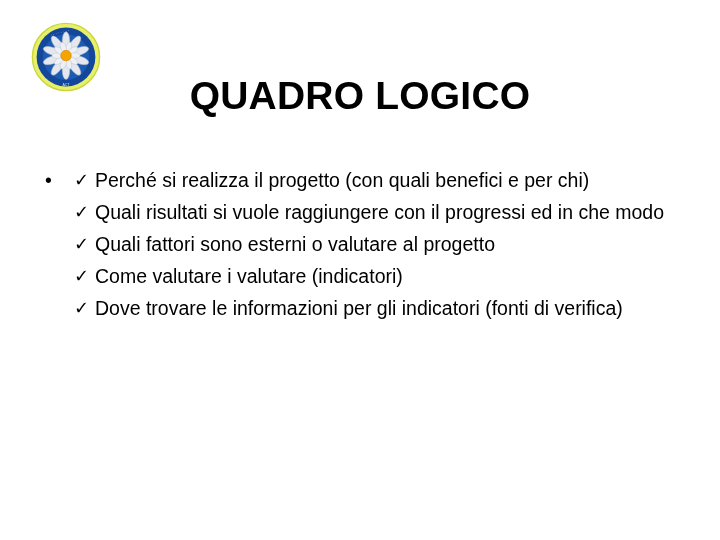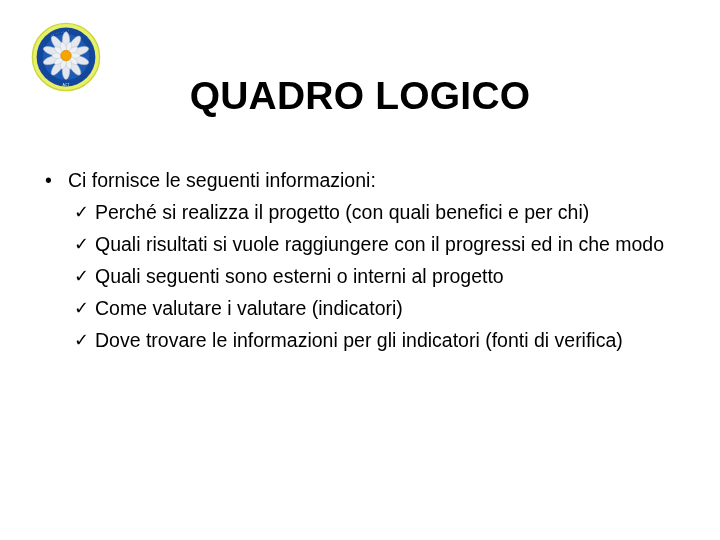--- a/index.html
+++ b/index.html
@@ -147,38 +147,37 @@
       </g>
     </svg>
   </div>
 
   <div class="slide-title">QUADRO LOGICO</div>
 
   <div class="body-block">
 
     <div class="lvl1">
       <span class="bullet-dot">•</span>
-      <span>Ci fornisce le seguenti informazioni:</span>
     </div>
 
     <div class="lvl2-list">
 
       <div class="lvl2 nowrap-line">
         <span class="check">✓</span>
         <span class="lvl2-text">Perché si realizza il progetto (con quali benefici e per chi)</span>
       </div>
 
       <div class="lvl2 justify">
         <span class="check">✓</span>
         <span class="lvl2-text">Quali risultati si vuole raggiungere con il progressi ed in che modo</span>
       </div>
 
       <div class="lvl2 nowrap-line">
         <span class="check">✓</span>
-        <span class="lvl2-text">Quali seguenti sono esterni o interni al progetto</span>
+        <span class="lvl2-text">Quali fattori sono esterni o valutare al progetto</span>
       </div>
 
       <div class="lvl2 nowrap-line">
         <span class="check">✓</span>
         <span class="lvl2-text">Come valutare i valutare (indicatori)</span>
       </div>
 
       <div class="lvl2 justify">
         <span class="check">✓</span>
         <span class="lvl2-text">Dove trovare le informazioni per gli indicatori (fonti di verifica)</span>

